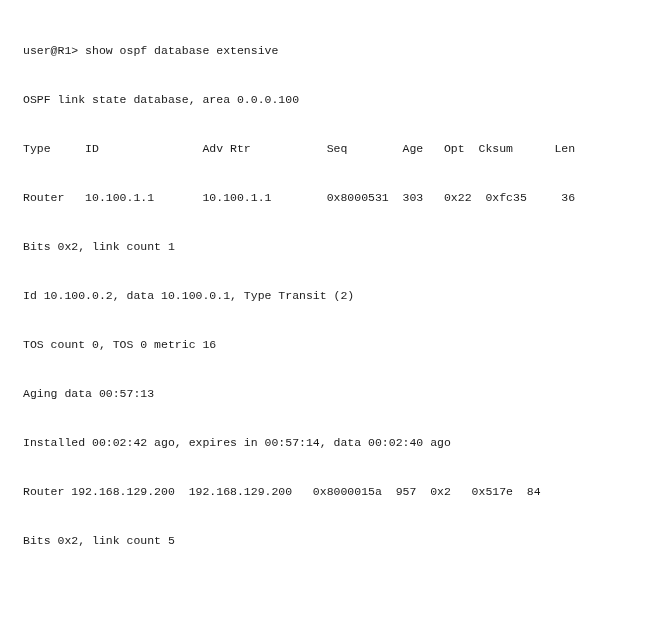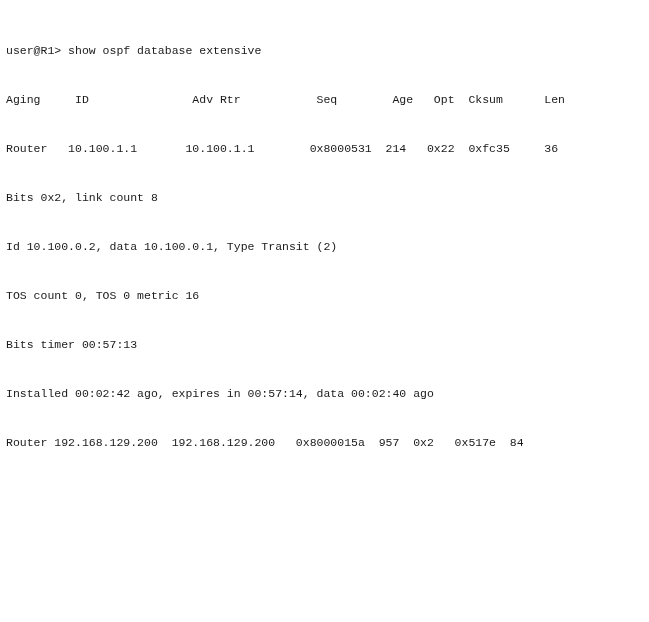--- a/index.html
+++ b/index.html
@@ -10,47 +10,49 @@
   body {
     width: 649px;
     height: 622px;
     overflow: hidden;
     font-family: "Liberation Mono", "DejaVu Sans Mono", monospace;
   }
   #terminal {
     box-sizing: border-box;
     width: 602px;
     height: 622px;
-    padding: 10px 8px 0 6px;
+    padding: 10px 8px 0 23px;
     background: #ffffff;
     color: #1a1a1a;
     font-family: "Liberation Mono", "DejaVu Sans Mono", monospace;
     font-size: 11.5px;
     line-height: 16.35px;
     letter-spacing: 0px;
     white-space: pre;
   }
   .line {
     white-space: pre;
     font-family: "Liberation Mono", "DejaVu Sans Mono", monospace;
   }
 </style>
 </head>
 <body>
 
 <div id="terminal">
   <div class="line">user@R1&gt; show ospf database extensive</div>
-  <div class="line">Aging     ID               Adv Rtr           Seq        Age   Opt  Cksum      Len</div>
-  <div class="line">Router   10.100.1.1       10.100.1.1        0x8000531  214   0x22  0xfc35     36</div>
-  <div class="line">Bits 0x2, link count 8</div>
+  <div class="line">OSPF link state database, area 0.0.0.100</div>
+  <div class="line">Type     ID               Adv Rtr           Seq        Age   Opt  Cksum      Len</div>
+  <div class="line">Router   10.100.1.1       10.100.1.1        0x8000531  303   0x22  0xfc35     36</div>
+  <div class="line">Bits 0x2, link count 1</div>
   <div class="line">Id 10.100.0.2, data 10.100.0.1, Type Transit (2)</div>
   <div class="line">TOS count 0, TOS 0 metric 16</div>
-  <div class="line">Bits timer 00:57:13</div>
+  <div class="line">Aging data 00:57:13</div>
   <div class="line">Installed 00:02:42 ago, expires in 00:57:14, data 00:02:40 ago</div>
   <div class="line">Router 192.168.129.200  192.168.129.200   0x8000015a  957  0x2   0x517e  84</div>
+  <div class="line">Bits 0x2, link count 5</div>
   
   
   
   
   
   
   
   
   
   

